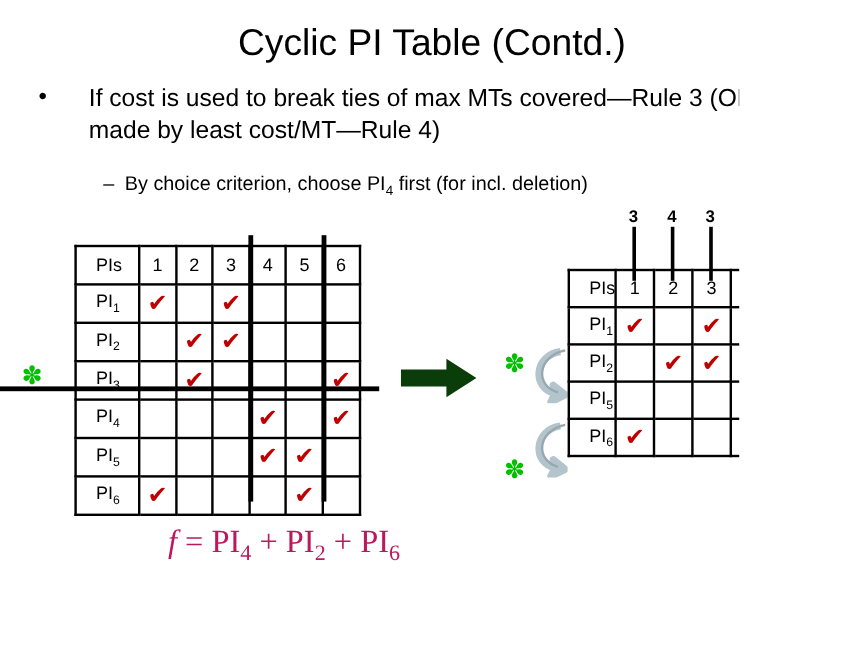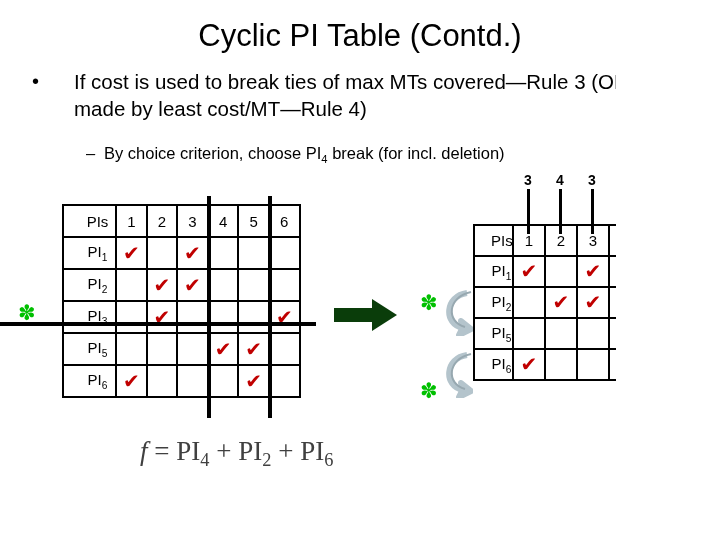--- a/index.html
+++ b/index.html
@@ -77,21 +77,21 @@
     table-layout: fixed;
   }
   .pitable td {
     border: 2px solid #000;
     padding: 0;
     text-align: center;
     vertical-align: middle;
     position: relative;
   }
   .pitable td.lbl {
-    text-align: center;
+    text-align: left;
     padding-left: 16px;
     font-size: 15px;
     white-space: nowrap;
   }
   .pitable td.hdr {
     font-size: 15px;
   }
   .chk {
     color: #c00000;
     font-family: "DejaVu Sans", sans-serif;
@@ -178,21 +178,21 @@
 
   
   #formula {
     position: absolute;
     left: 140px;
     top: 436px;
     font-family: "Liberation Serif", serif;
     font-size: 27px;
     font-style: italic;
     white-space: nowrap;
-    color: #404040;
+    color: #be185d;
   }
   #formula .rom { font-style: normal; }
 
   
   #cost-caption {
     position: absolute;
     left: 436px;
     top: 450px;
     font-size: 14.5px;
     font-weight: bold;
@@ -206,21 +206,21 @@
 
   <div id="title">Cyclic PI Table (Contd.)</div>
 
   <div class="bullet-l1">
     <span class="bdot">•</span>
     <span class="btext">If cost is used to break ties of max MTs covered—Rule 3 (OR choice made by least cost/MT—Rule 4)</span>
   </div>
 
   <div class="bullet-l2">
     <span class="bdash">–</span>
-    <span class="btext"><span>By choice criterion, choose PI</span><sub>4</sub><span> break (for incl. deletion)</span></span>
+    <span class="btext"><span>By choice criterion, choose PI</span><sub>4</sub><span> first (for incl. deletion)</span></span>
   </div>
 
   <table class="pitable" id="left-table">
     <colgroup>
       <col class="c0">
         <col class="cc">
         <col class="cc">
         <col class="cc">
         <col class="cc">
         <col class="cc">
@@ -253,20 +253,29 @@
           <td></td>
           <td></td>
           <td></td>
         </tr>
         <tr>
           <td class="lbl">PI<sub>3</sub></td>
           <td></td>
           <td><span class="chk">✔</span></td>
           <td></td>
           <td></td>
+          <td></td>
+          <td><span class="chk">✔</span></td>
+        </tr>
+        <tr>
+          <td class="lbl">PI<sub>4</sub></td>
+          <td></td>
+          <td></td>
+          <td></td>
+          <td><span class="chk">✔</span></td>
           <td></td>
           <td><span class="chk">✔</span></td>
         </tr>
         <tr>
           <td class="lbl">PI<sub>5</sub></td>
           <td></td>
           <td></td>
           <td></td>
           <td><span class="chk">✔</span></td>
           <td><span class="chk">✔</span></td>

